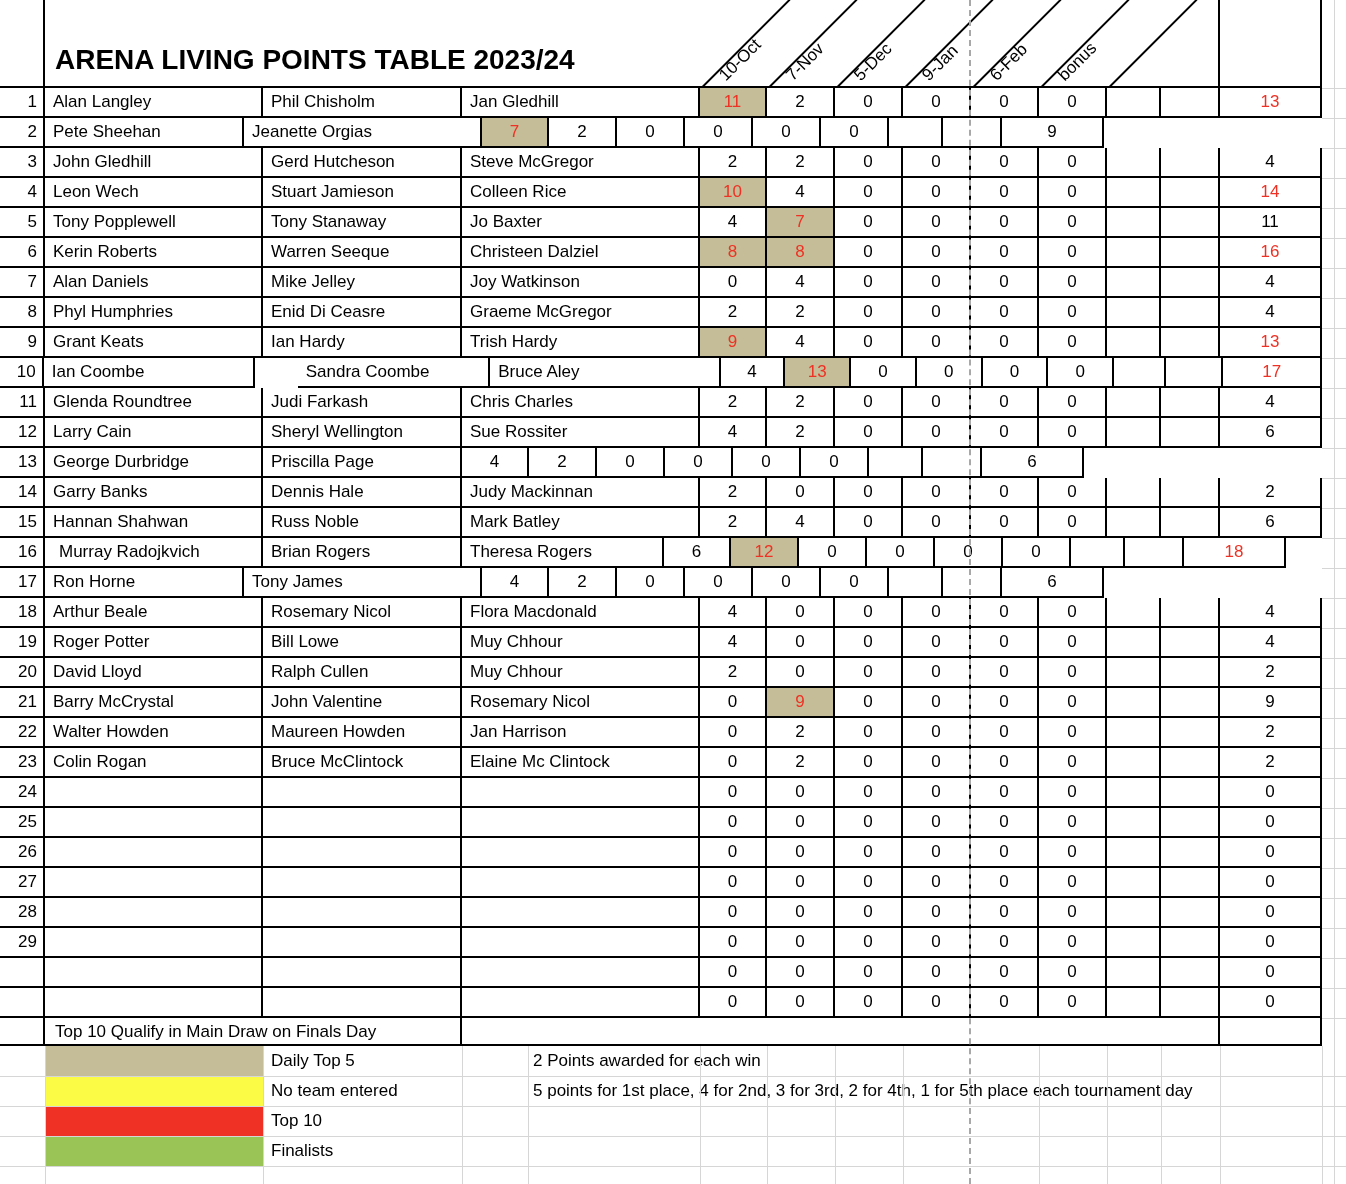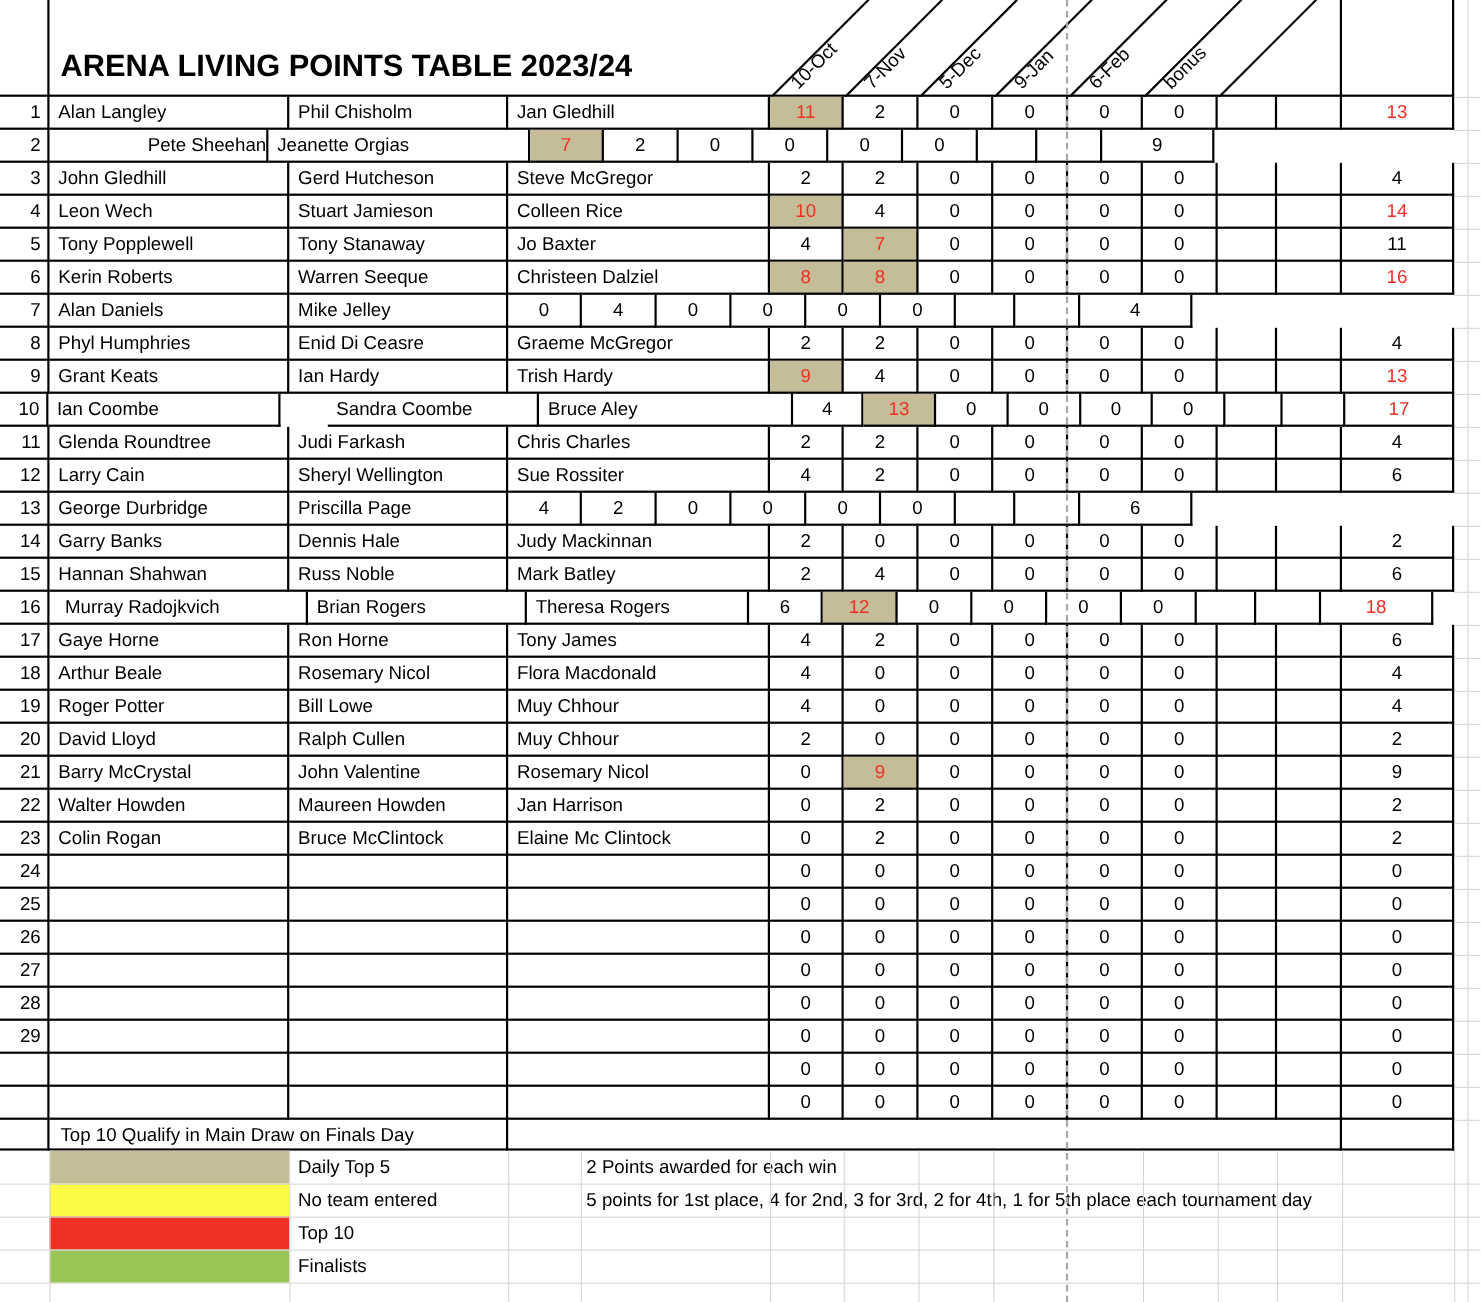--- a/index.html
+++ b/index.html
@@ -72,21 +72,21 @@
         <div class="cell val" style="width: 68px;">0</div>
         <div class="cell val" style="width: 68px;">0</div>
         <div class="cell val" style="width: 68px;">0</div>
         <div class="cell val" style="width: 68px;">0</div>
         <div class="cell val" style="width: 54px;"></div>
         <div class="cell val" style="width: 59px;"></div>
         <div class="cell val" style="width: 102px; color: rgb(238, 49, 36);">13</div>
       </div>
       <div class="row">
         <div class="cell num" style="width: 45px;">2</div>
-        <div class="cell name" style="width: 199px; text-align: right;">Pete Sheehan</div>
+        <div class="cell name" style="width: 199px;">Pete Sheehan</div>
         <div class="cell name" style="width: 238px;">Jeanette Orgias</div>
         <div class="cell val" style="width: 67px; background: rgb(196, 189, 151); color: rgb(238, 49, 36);">7</div>
         <div class="cell val" style="width: 68px;">2</div>
         <div class="cell val" style="width: 68px;">0</div>
         <div class="cell val" style="width: 68px;">0</div>
         <div class="cell val" style="width: 68px;">0</div>
         <div class="cell val" style="width: 68px;">0</div>
         <div class="cell val" style="width: 54px;"></div>
         <div class="cell val" style="width: 59px;"></div>
         <div class="cell val" style="width: 102px;">9</div>
@@ -148,20 +148,21 @@
         <div class="cell val" style="width: 68px;">0</div>
         <div class="cell val" style="width: 68px;">0</div>
         <div class="cell val" style="width: 54px;"></div>
         <div class="cell val" style="width: 59px;"></div>
         <div class="cell val" style="width: 102px; color: rgb(238, 49, 36);">16</div>
       </div>
       <div class="row">
         <div class="cell num" style="width: 45px;">7</div>
         <div class="cell name" style="width: 218px;">Alan Daniels</div>
         <div class="cell name" style="width: 199px;">Mike Jelley</div>
+        <div class="cell name" style="width: 238px;">Joy Watkinson</div>
         <div class="cell val" style="width: 67px;">0</div>
         <div class="cell val" style="width: 68px;">4</div>
         <div class="cell val" style="width: 68px;">0</div>
         <div class="cell val" style="width: 68px;">0</div>
         <div class="cell val" style="width: 68px;">0</div>
         <div class="cell val" style="width: 68px;">0</div>
         <div class="cell val" style="width: 54px;"></div>
         <div class="cell val" style="width: 59px;"></div>
         <div class="cell val" style="width: 102px;">4</div>
       </div>
@@ -279,36 +280,35 @@
         <div class="cell val" style="width: 68px;">0</div>
         <div class="cell val" style="width: 68px;">0</div>
         <div class="cell val" style="width: 68px;">0</div>
         <div class="cell val" style="width: 68px;">0</div>
         <div class="cell val" style="width: 54px;"></div>
         <div class="cell val" style="width: 59px;"></div>
         <div class="cell val" style="width: 102px;">6</div>
       </div>
       <div class="row">
         <div class="cell num" style="width: 45px;">16</div>
-        <div class="cell name" style="width: 235px; padding-left: 14px;">Murray Radojkvich</div>
+        <div class="cell name" style="width: 218px; padding-left: 14px;">Murray Radojkvich</div>
         <div class="cell name" style="width: 199px;">Brian Rogers</div>
         <div class="cell name" style="width: 202px;">Theresa Rogers</div>
         <div class="cell val" style="width: 67px;">6</div>
         <div class="cell val" style="width: 68px; background: rgb(196, 189, 151); color: rgb(238, 49, 36);">12</div>
         <div class="cell val" style="width: 68px;">0</div>
         <div class="cell val" style="width: 68px;">0</div>
         <div class="cell val" style="width: 68px;">0</div>
         <div class="cell val" style="width: 68px;">0</div>
         <div class="cell val" style="width: 54px;"></div>
         <div class="cell val" style="width: 59px;"></div>
         <div class="cell val" style="width: 102px; color: rgb(238, 49, 36);">18</div>
       </div>
       <div class="row">
         <div class="cell num" style="width: 45px;">17</div>
-        <div class="cell name" style="width: 218px;">Gaye Horne</div>
         <div class="cell name" style="width: 199px;">Ron Horne</div>
         <div class="cell name" style="width: 238px;">Tony James</div>
         <div class="cell val" style="width: 67px;">4</div>
         <div class="cell val" style="width: 68px;">2</div>
         <div class="cell val" style="width: 68px;">0</div>
         <div class="cell val" style="width: 68px;">0</div>
         <div class="cell val" style="width: 68px;">0</div>
         <div class="cell val" style="width: 68px;">0</div>
         <div class="cell val" style="width: 54px;"></div>
         <div class="cell val" style="width: 59px;"></div>

